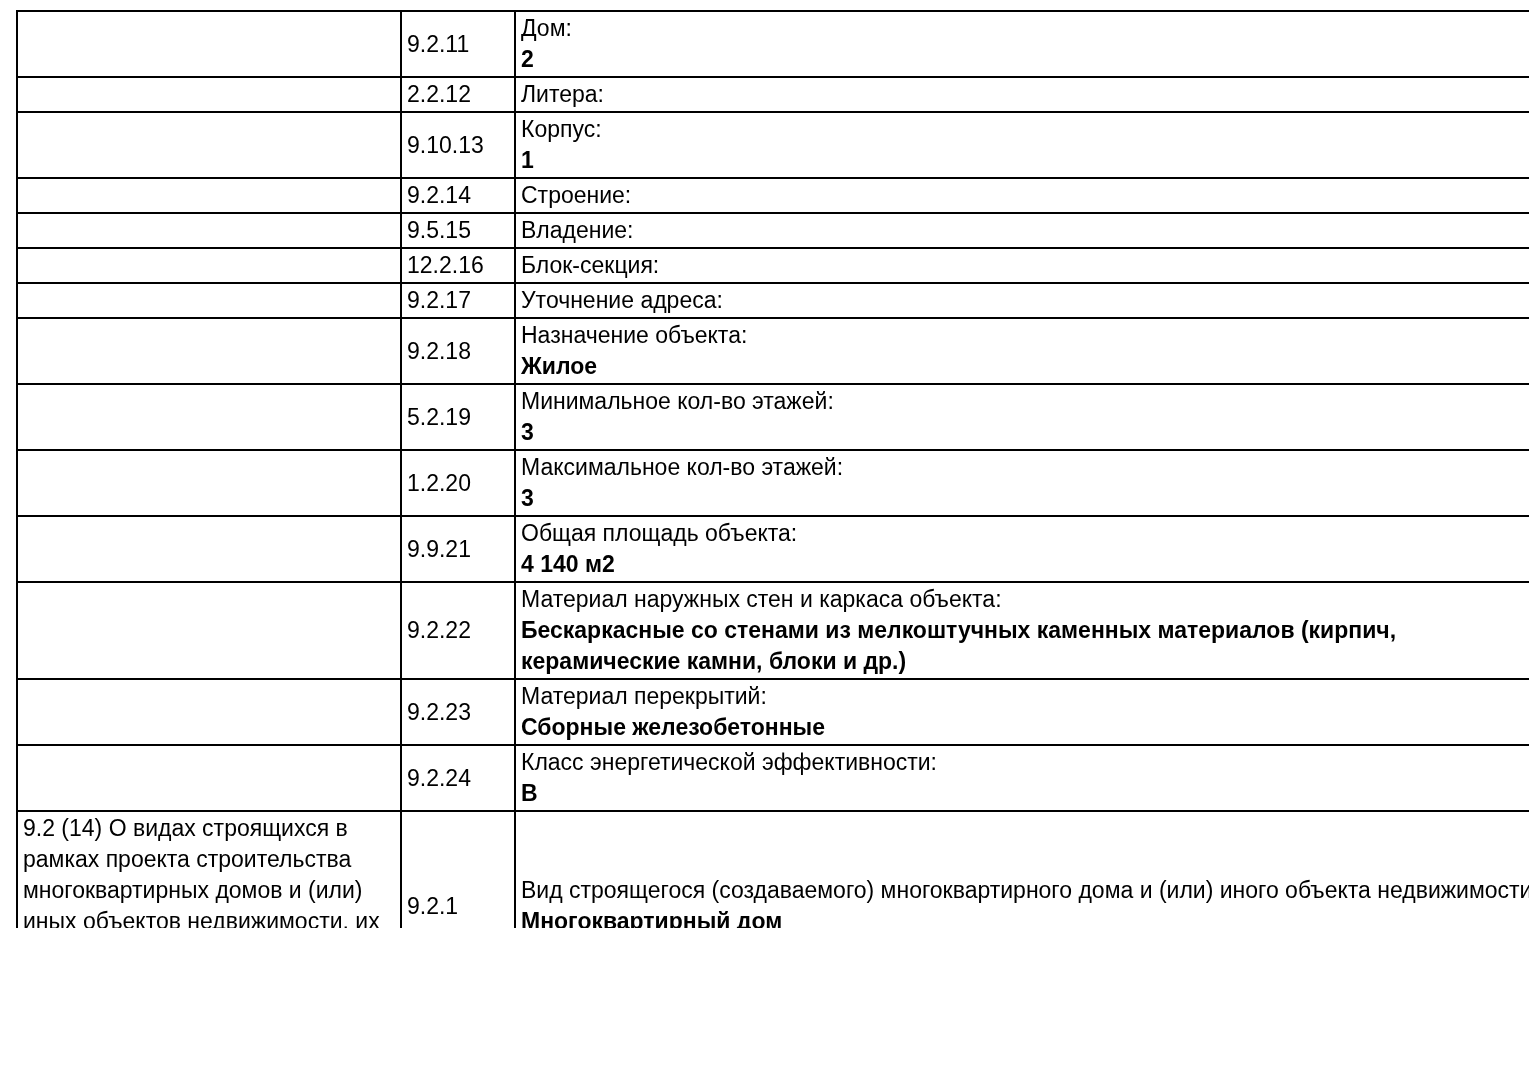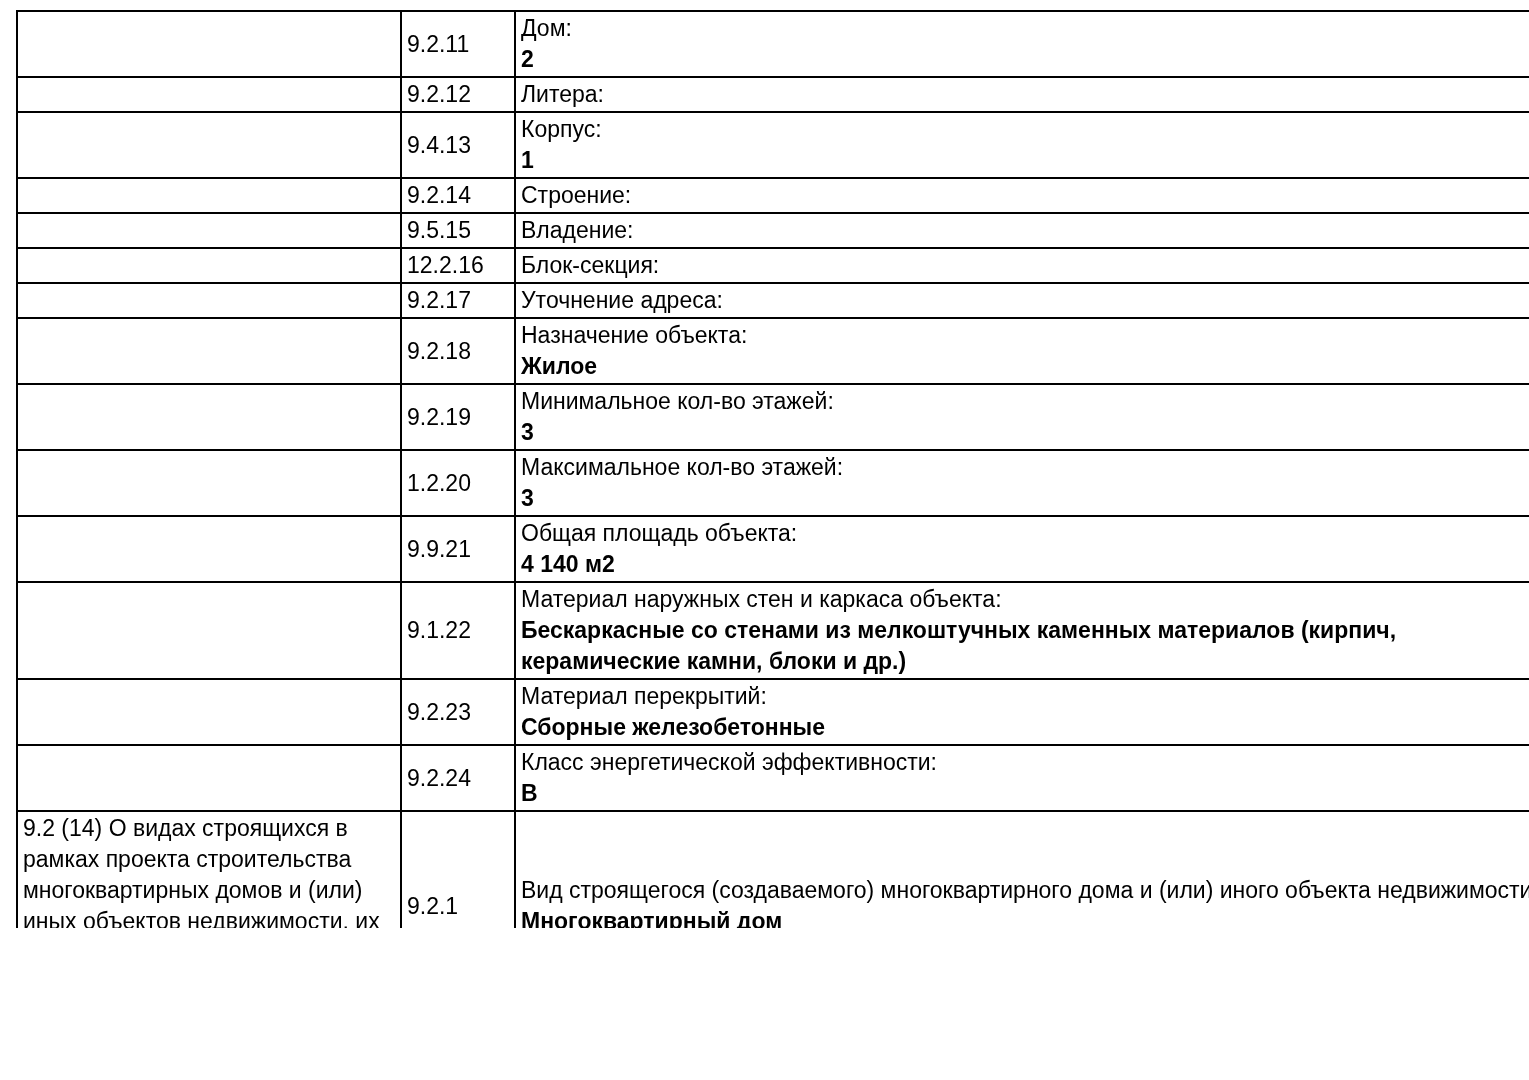--- a/index.html
+++ b/index.html
@@ -53,29 +53,29 @@
       <tr class="h2">
         <td class="c-section"></td>
         <td class="c-code">9.2.11</td>
         <td class="c-value">
           <div>Дом:</div>
           <div class="bold">2</div>
         </td>
       </tr>
       <tr class="h1">
         <td class="c-section"></td>
-        <td class="c-code">9.2.12</td>
+        <td class="c-code">2.2.12</td>
         <td class="c-value">
           <div>Литера:</div>
           <div class="bold"></div>
         </td>
       </tr>
       <tr class="h2">
         <td class="c-section"></td>
-        <td class="c-code">9.4.13</td>
+        <td class="c-code">9.10.13</td>
         <td class="c-value">
           <div>Корпус:</div>
           <div class="bold">1</div>
         </td>
       </tr>
       <tr class="h1">
         <td class="c-section"></td>
         <td class="c-code">9.2.14</td>
         <td class="c-value">
           <div>Строение:</div>
@@ -109,21 +109,21 @@
       <tr class="h2">
         <td class="c-section"></td>
         <td class="c-code">9.2.18</td>
         <td class="c-value">
           <div>Назначение объекта:</div>
           <div class="bold">Жилое</div>
         </td>
       </tr>
       <tr class="h2">
         <td class="c-section"></td>
-        <td class="c-code">9.2.19</td>
+        <td class="c-code">5.2.19</td>
         <td class="c-value">
           <div>Минимальное кол-во этажей:</div>
           <div class="bold">3</div>
         </td>
       </tr>
       <tr class="h2">
         <td class="c-section"></td>
         <td class="c-code">1.2.20</td>
         <td class="c-value">
           <div>Максимальное кол-во этажей:</div>
@@ -133,21 +133,21 @@
       <tr class="h2">
         <td class="c-section"></td>
         <td class="c-code">9.9.21</td>
         <td class="c-value">
           <div>Общая площадь объекта:</div>
           <div class="bold">4 140 м2</div>
         </td>
       </tr>
       <tr class="h3">
         <td class="c-section"></td>
-        <td class="c-code">9.1.22</td>
+        <td class="c-code">9.2.22</td>
         <td class="c-value">
           <div>Материал наружных стен и каркаса объекта:</div>
           <div class="bold">Бескаркасные со стенами из мелкоштучных каменных материалов (кирпич, керамические камни, блоки и др.)</div>
         </td>
       </tr>
       <tr class="h2">
         <td class="c-section"></td>
         <td class="c-code">9.2.23</td>
         <td class="c-value">
           <div>Материал перекрытий:</div>

